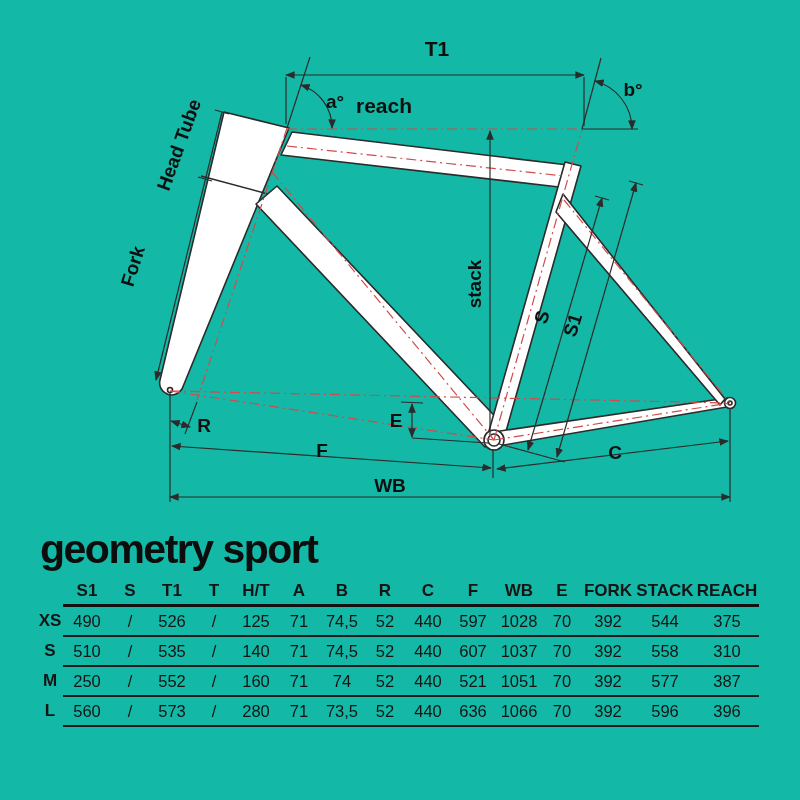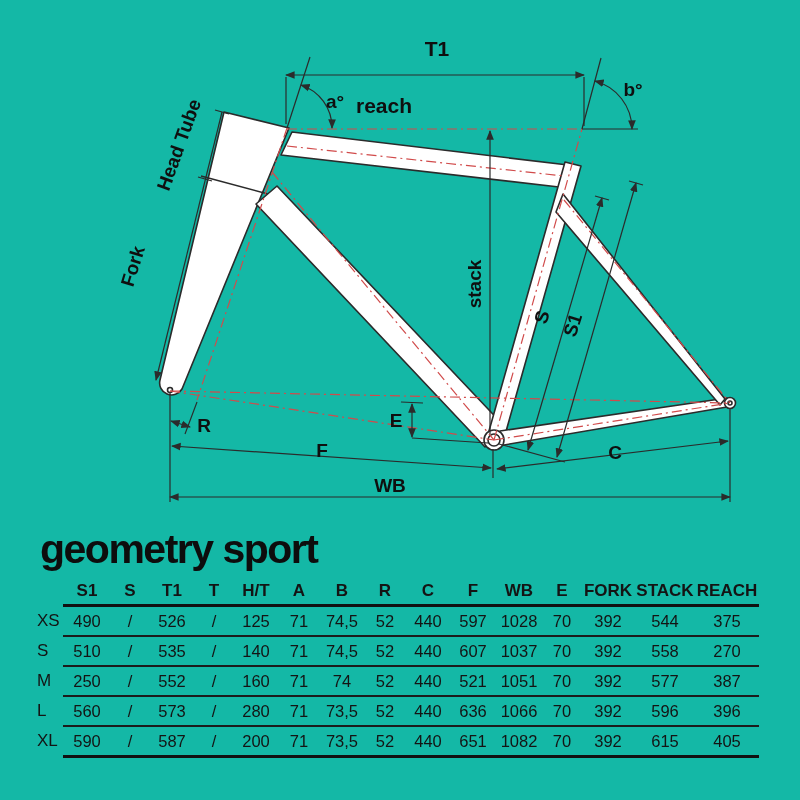--- a/index.html
+++ b/index.html
@@ -8,21 +8,21 @@
   svg text{font-family:"Liberation Sans", sans-serif;font-weight:bold;fill:#0f0f0f;}
   .page-title{position:absolute;left:36px;top:522px;margin:4px;font-size:41px;font-weight:bold;
               letter-spacing:-1.5px;color:#0d0d0d;}
   table.geo{position:absolute;left:35px;top:578px;border-collapse:collapse;table-layout:fixed;
             width:724px;font-size:16.5px;color:#141414;}
   table.geo th, table.geo td{padding:0;text-align:center;vertical-align:middle;height:28px;
             font-weight:normal;white-space:nowrap;}
   table.geo thead th{font-weight:bold;font-size:17px;border-bottom:3px solid #111;height:26px;}
   table.geo thead th.lbl{border-bottom:none;}
   table.geo tbody td{border-bottom:2px solid #1c1c1c;}
-  table.geo tbody th.size{border-bottom:none;text-align:left;font-weight:normal;font-size:17px;padding-left:2px;}
+  table.geo tbody th.size{border-bottom:none;text-align:center;font-weight:bold;font-size:17px;padding-left:2px;}
   table.geo tbody tr.last td{border-bottom:3.5px solid #111;}
 </style>
 </head>
 <body>
 
 <div class="canvas">
 
   <svg width="800" height="515" viewBox="0 0 800 515">
     <defs>
       <marker id="arr" viewBox="0 0 10 10" refX="9" refY="5" markerWidth="8" markerHeight="8" orient="auto">
@@ -197,21 +197,21 @@
           <td>140</td>
           <td>71</td>
           <td>74,5</td>
           <td>52</td>
           <td>440</td>
           <td>607</td>
           <td>1037</td>
           <td>70</td>
           <td>392</td>
           <td>558</td>
-          <td>270</td>
+          <td>310</td>
         </tr>
         <tr>
           <th class="size">M</th>
           <td>250</td>
           <td>/</td>
           <td>552</td>
           <td>/</td>
           <td>160</td>
           <td>71</td>
           <td>74</td>
@@ -235,34 +235,16 @@
           <td>73,5</td>
           <td>52</td>
           <td>440</td>
           <td>636</td>
           <td>1066</td>
           <td>70</td>
           <td>392</td>
           <td>596</td>
           <td>396</td>
         </tr>
-        <tr class="last">
-          <th class="size">XL</th>
-          <td>590</td>
-          <td>/</td>
-          <td>587</td>
-          <td>/</td>
-          <td>200</td>
-          <td>71</td>
-          <td>73,5</td>
-          <td>52</td>
-          <td>440</td>
-          <td>651</td>
-          <td>1082</td>
-          <td>70</td>
-          <td>392</td>
-          <td>615</td>
-          <td>405</td>
-        </tr>
       </tbody>
   </table>
 
 </div>
 
 </body></html>

